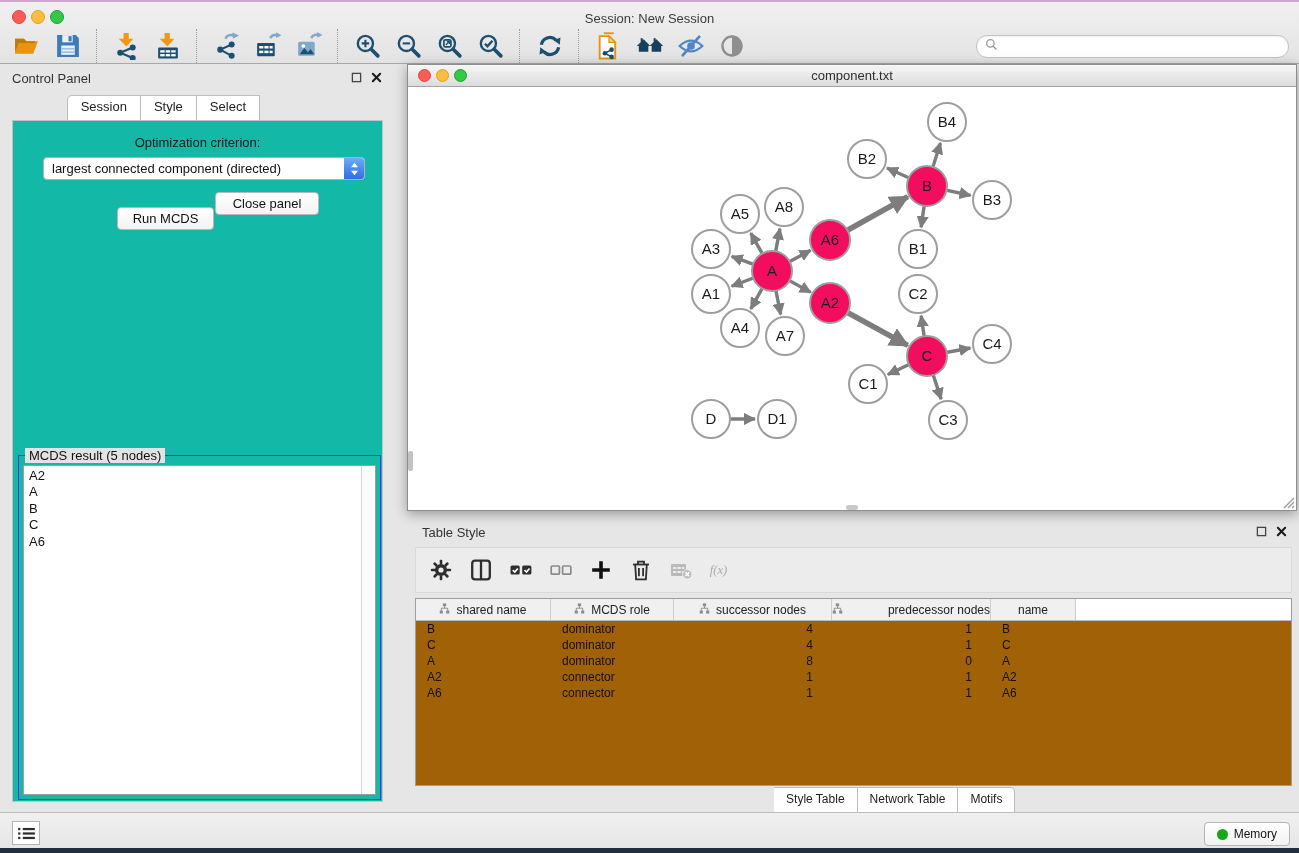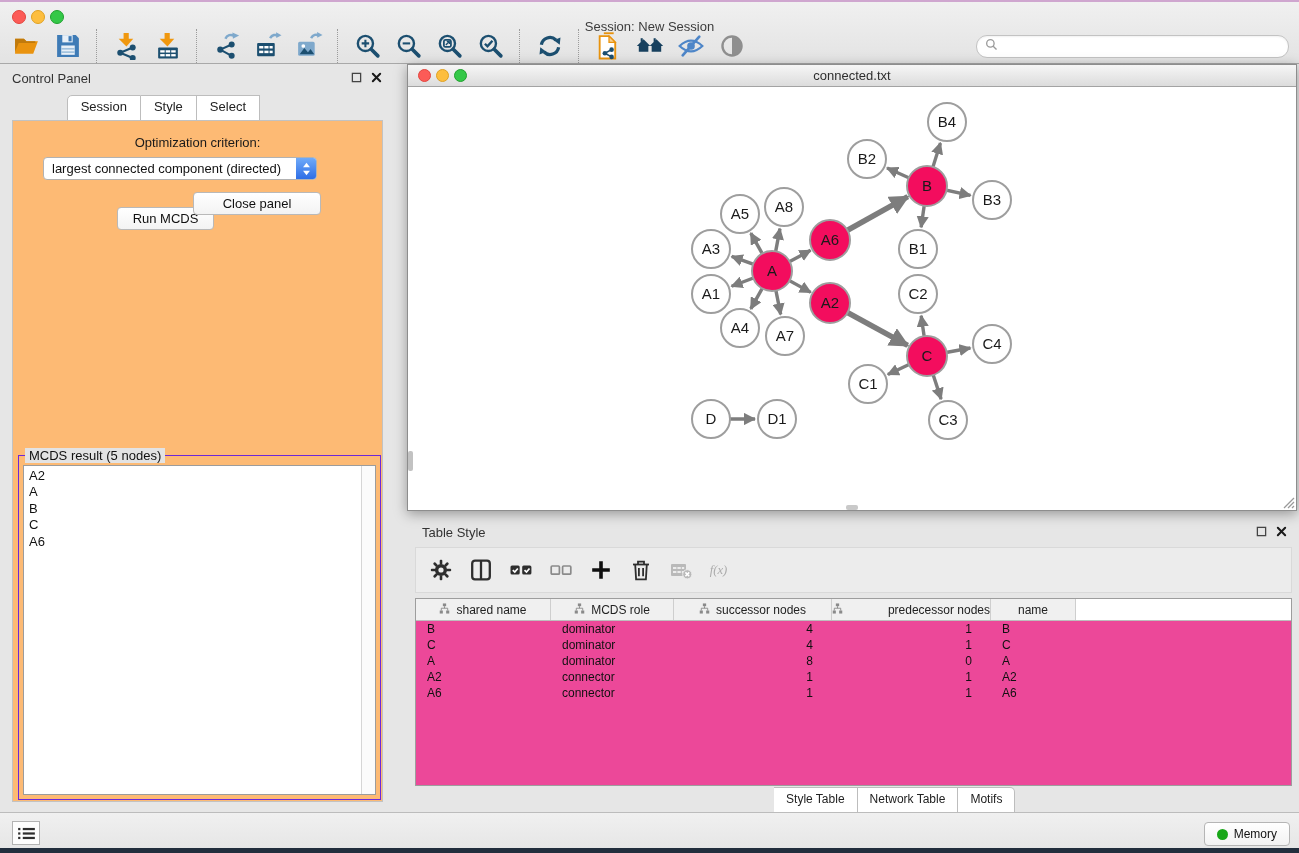--- a/index.html
+++ b/index.html
@@ -9,21 +9,21 @@
 
   
   #wp-top{left:0;top:0;width:1299px;height:2px;background:#cfa6cf;}
   #wp-bottom{left:0;top:848px;width:1299px;height:5px;background:#222e3d;}
 
   
   #chrome{left:0;top:2px;width:1299px;height:61px;background:linear-gradient(#f0f0f0,#e3e3e3);
           border-bottom:1px solid #a8a8a8;}
   #titlebar{left:0;top:2px;width:1299px;height:23px;}
   .tl{position:absolute;top:6px;width:12px;height:12px;border-radius:50%;}
-  #main-title{left:0;top:7px;width:1299px;text-align:center;font-size:13px;color:#3c3c3c;margin-top:8px;}
+  #main-title{left:0;top:7px;width:1299px;text-align:center;font-size:13px;color:#3c3c3c;}
 
   #main-toolbar{left:0;top:25px;width:1299px;height:38px;display:flex;align-items:center;padding:0 10px;box-sizing:border-box;}
   .tbtn{width:33px;height:33px;border:none;background:transparent;padding:2px;margin-right:8px;display:flex;align-items:center;justify-content:center;}
   .tbtn svg{width:28px;height:28px;display:block;}
   .tsep{width:1px;height:34px;border-left:1px dotted #9b9b9b;margin:0 12px 0 4px;}
   #search-wrap{margin-left:auto;width:295px;height:21px;border:1px solid #c3c3c3;border-radius:11px;background:#fff;
                display:flex;align-items:center;padding:0 8px;box-shadow:inset 0 1px 2px rgba(0,0,0,.06);}
   #search-wrap svg{width:13px;height:13px;margin-right:5px;flex:none;}
   #search-input{border:none;outline:none;flex:1;font-size:12px;background:transparent;color:#333;}
 
@@ -36,32 +36,32 @@
   #control-panel{left:0;top:63px;width:392px;height:749px;}
   #cp-header{left:12px;top:8px;} 
   #cp-icons{right:10px;top:9px;}
   #cp-tabs{left:0;top:32px;width:392px;display:flex;justify-content:center;}
   .seg{display:inline-flex;}
   .seg .tab{font-size:13px;color:#222;background:#fff;border:1px solid #bdbdbd;border-left:none;
             padding:3px 13px;line-height:16px;cursor:default;}
   .seg .tab:first-child{border-left:1px solid #bdbdbd;border-radius:5px 0 0 5px;}
   .seg .tab:last-child{border-radius:0 5px 5px 0;}
   .seg .tab.sel{background:linear-gradient(#579bf8,#2d70e9);border-color:#2c67d6;color:#fff;margin-top:43px;}
-  #cp-content{left:12px;top:57px;width:371px;height:682px;background:#fdba74;border:1px solid #c2c2c2;box-sizing:border-box;}
+  #cp-content{left:12px;top:57px;width:371px;height:682px;background:#14b8a6;border:1px solid #c2c2c2;box-sizing:border-box;}
   #opt-label{left:0;top:14px;width:100%;text-align:center;font-size:13px;color:#1a1a1a;}
-  #criterion{left:30px;top:36px;width:274px;height:23px;background:#fff;border:1px solid #b2b2b2;border-radius:4px;
+  #criterion{left:30px;top:36px;width:322px;height:23px;background:#fff;border:1px solid #b2b2b2;border-radius:4px;
              display:flex;align-items:center;box-sizing:border-box;}
   #criterion-text{flex:1;font-size:13px;color:#111;padding-left:8px;white-space:nowrap;overflow:hidden;}
   #criterion-stepper{width:20px;height:21px;border-radius:0 3px 3px 0;background:linear-gradient(#6faaf9,#2e6ee6);
              display:flex;flex-direction:column;align-items:center;justify-content:center;gap:2px;}
   #criterion-stepper svg{width:9px;height:6px;display:block;}
   .btn{position:absolute;height:23px;background:linear-gradient(#ffffff,#f3f3f3);border:1px solid #b9b9b9;border-radius:4px;
        font-size:13px;color:#111;font-family:"Liberation Sans",sans-serif;padding:0;}
   #run-btn{left:80px;top:86px;width:97px;margin-left:24px;}
-  #close-btn{left:180px;top:71px;width:128px;}
+  #close-btn{left:202px;top:71px;width:104px;}
   #result-group{left:5px;top:334px;width:361px;height:343px;border:1px solid #6d28d9;}
   #result-legend{position:absolute;left:6px;top:-8px;background:#e3e3e3;padding:0 4px;font-size:13px;color:#111;}
   #result-list{position:absolute;left:4px;top:9px;right:4px;bottom:4px;background:#fff;border:1px solid #9c9c9c;}
   #result-scroll{position:absolute;right:0;top:0;bottom:0;width:13px;background:#fbfbfb;border-left:1px solid #d6d6d6;}
   #result-items{position:absolute;left:0;top:1px;right:14px;bottom:0;padding:1px 5px;}
   .result-item{font-size:13px;line-height:16.4px;color:#111;}
 
   
   #net-window{left:407px;top:64px;width:890px;height:447px;background:#fff;border:1px solid #8d8d8d;
               box-shadow:0 3px 12px rgba(0,0,0,.35);box-sizing:border-box;}
@@ -76,21 +76,21 @@
 
   
   #table-panel{left:404px;top:518px;width:895px;height:294px;}
   #tp-header{left:18px;top:7px;}
   #tp-icons{right:12px;top:8px;}
   #tp-toolbar{left:11px;top:29px;width:877px;height:46px;background:#ececec;border:1px solid #d9d9d9;
               display:flex;align-items:center;padding-left:10px;box-sizing:border-box;}
   .tp-btn{width:30px;height:30px;border:none;background:transparent;margin-right:10px;padding:3px;display:flex;align-items:center;justify-content:center;}
   .tp-btn svg{width:24px;height:24px;display:block;}
   .tp-btn.wide svg{width:36px;}
-  #data-table{left:11px;top:80px;width:877px;height:188px;background:#ec4899;border:1px solid #9d9d9d;box-sizing:border-box;}
+  #data-table{left:11px;top:80px;width:877px;height:188px;background:#a16207;border:1px solid #9d9d9d;box-sizing:border-box;}
   #thead{display:flex;height:21px;border-bottom:1px solid #bdbdbd;background:#fff;}
   .th{display:flex;align-items:center;justify-content:center;gap:6px;font-size:12px;color:#222;
       background:#f0f0f0;border-right:1px solid #cecece;box-sizing:border-box;height:21px;}
   .th svg{width:11px;height:11px;flex:none;}
   .th.filler{background:#fff;border-right:none;flex:1;}
   .tr{display:flex;height:16px;align-items:center;}
   .td{font-size:12px;color:#111;box-sizing:border-box;white-space:nowrap;overflow:hidden;}
   #tp-tabs{left:0;top:269px;width:895px;display:flex;justify-content:center;}
   #tp-tabs .tab{font-size:12px;padding:3px 12px;}
 
@@ -329,21 +329,21 @@
         </div>
       </div>
     </div>
   </div>
 
   <div class="abs" id="net-window">
     <div class="abs" id="net-titlebar">
       <span class="tl2" style="left:10px;background:#fc5b57;border:1px solid #e2463f;"></span>
       <span class="tl2" style="left:28px;background:#fdbe3f;border:1px solid #dfa123;"></span>
       <span class="tl2" style="left:46px;background:#34c848;border:1px solid #1fa12e;"></span>
-      <div class="abs" id="net-title">connected.txt</div>
+      <div class="abs" id="net-title">component.txt</div>
     </div>
     <div class="abs" id="net-canvas">
       <svg id="graph-svg" width="888" height="423">
           <defs>
             <marker id="arr" viewBox="0 0 10 10" refX="9" refY="5" markerWidth="3.6" markerHeight="3.6" orient="auto">
               <path d="M0 0L10 5L0 10z" fill="#7D7D7D"></path>
             </marker>
           </defs>
           <line x1="364" y1="184" x2="342.769764647568" y2="146.1836432784806" stroke="#7D7D7D" stroke-width="3.4" marker-end="url(#arr)"></line>
           <line x1="364" y1="184" x2="371.94565222889594" y2="141.62318811255508" stroke="#7D7D7D" stroke-width="3.4" marker-end="url(#arr)"></line>

